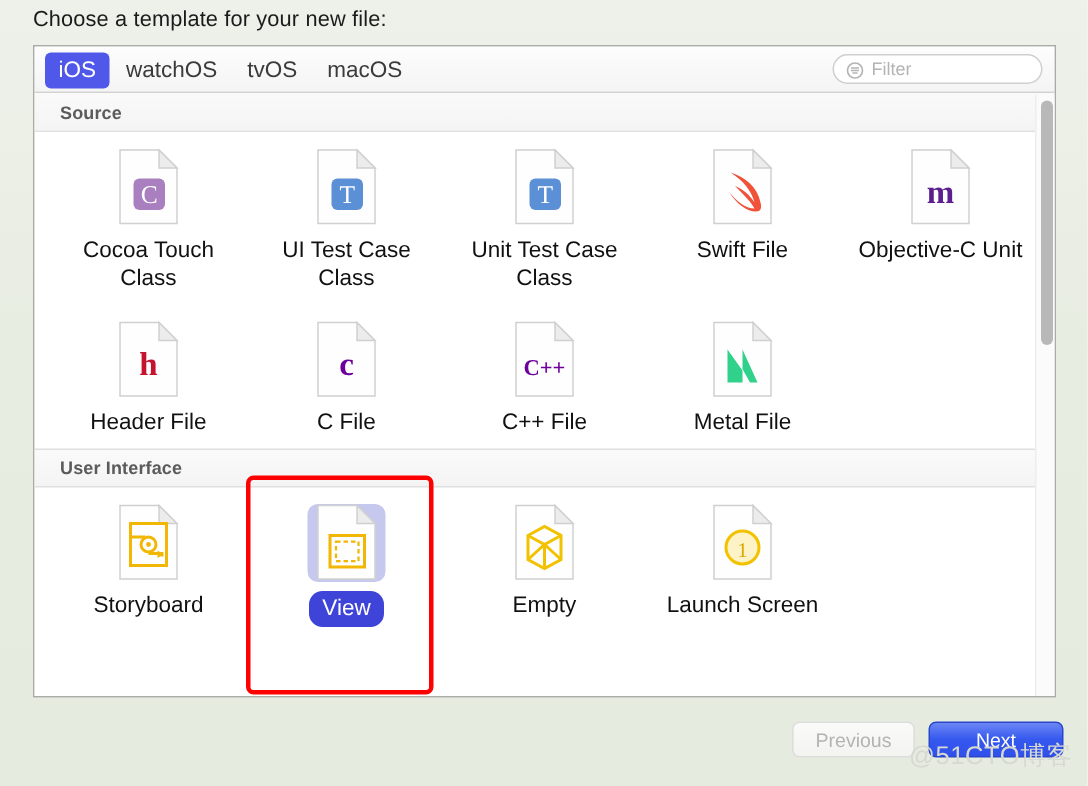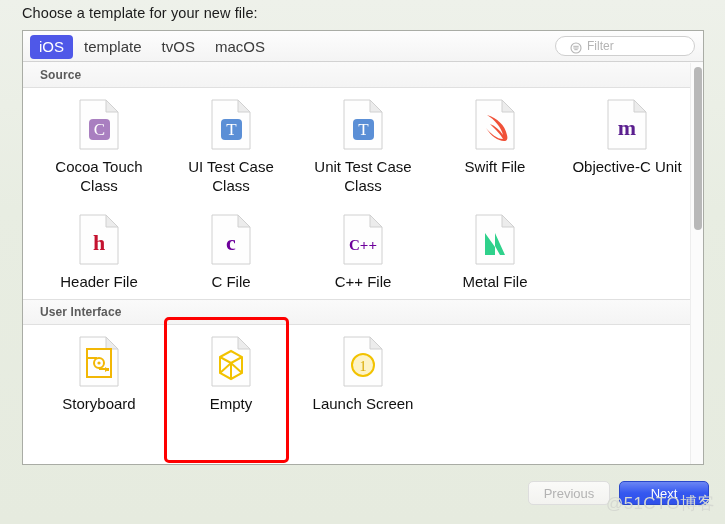--- a/index.html
+++ b/index.html
@@ -65,21 +65,21 @@
 
   .filter-box {
     position: absolute;
     right: 8px; top: 5px;
     width: 140px; height: 20px;
     background: #ffffff;
     border: 1px solid #cfcfcf;
     border-radius: 10px;
     display: flex;
     align-items: center;
-    padding-left: 14px;
+    padding-left: 8px;
   }
   .filter-icon { width: 12px; height: 12px; flex: 0 0 12px; }
   .filter-text {
     font-size: 12px;
     color: #b4b4b4;
     margin-left: 5px;
     white-space: nowrap;
   }
 
   
@@ -219,21 +219,21 @@
 
 <div class="dialog">
 
   <div class="title">Choose a template for your new file:</div>
 
   <div class="panel">
 
     <div class="toolbar">
       <div class="tabs" id="tabs">
           <div class="tab active">iOS</div>
-          <div class="tab">template</div>
+          <div class="tab">watchOS</div>
           <div class="tab">tvOS</div>
           <div class="tab">macOS</div>
         </div>
 
       <div class="filter-box">
         <span class="filter-icon">
           <svg viewBox="0 0 12 12" width="12" height="12">
             <circle cx="6" cy="6" r="5" fill="none" stroke="#b4b4b4" stroke-width="1.1"></circle>
             <line x1="3.3" y1="4.3" x2="8.7" y2="4.3" stroke="#b4b4b4" stroke-width="1"></line>
             <line x1="3.3" y1="6" x2="8.7" y2="6" stroke="#b4b4b4" stroke-width="1"></line>
@@ -358,20 +358,31 @@
                 <rect x="10" y="13" width="24" height="28" fill="none" stroke="#f2b705" stroke-width="2"></rect>
                 <line x1="11" y1="22" x2="20" y2="22" stroke="#f2b705" stroke-width="2"></line>
                 <circle cx="22" cy="27" r="5" fill="none" stroke="#f2b705" stroke-width="2"></circle>
                 <circle cx="22" cy="27" r="1.6" fill="#f2b705"></circle>
                 <path d="M22 33 L31 33 L31 35" fill="none" stroke="#f2b705" stroke-width="2"></path>
                 <path d="M28 31 L32 33.5 L28 36 Z" fill="#f2b705"></path>
               </svg>
             </div>
             <div class="cell-label" style="white-space: pre-line;">Storyboard</div>
           </div>
+          <div class="cell selected">
+            <div class="icon-wrap">
+              <svg viewBox="0 0 44 52" width="44" height="52">
+                <path d="M3 1 H29 L41 13 V50 H3 Z" fill="#fefefe" stroke="#d0d0d0" stroke-width="1"></path>
+                <path d="M29 1 L41 13 H29 Z" fill="#ececec" stroke="#d0d0d0" stroke-width="1"></path>
+                <rect x="11" y="21" width="23" height="21" fill="none" stroke="#f2b705" stroke-width="2"></rect>
+                <rect x="15" y="25" width="15" height="13" fill="none" stroke="#f2b705" stroke-width="1.5" stroke-dasharray="3,2"></rect>
+              </svg>
+            </div>
+            <div class="cell-label" style="white-space: pre-line;">View</div>
+          </div>
           <div class="cell">
             <div class="icon-wrap">
               <svg viewBox="0 0 44 52" width="44" height="52">
                 <path d="M3 1 H29 L41 13 V50 H3 Z" fill="#fefefe" stroke="#d0d0d0" stroke-width="1"></path>
                 <path d="M29 1 L41 13 H29 Z" fill="#ececec" stroke="#d0d0d0" stroke-width="1"></path>
                 <g fill="none" stroke="#f2c200" stroke-width="2">
                   <path d="M11 21 L22 15 L33 21 L33 37 L22 43 L11 37 Z"></path>
                   <path d="M11 21 L22 27 L33 21"></path>
                   <path d="M22 27 L22 43"></path>
                   <path d="M11 37 L22 27 L33 37"></path>

